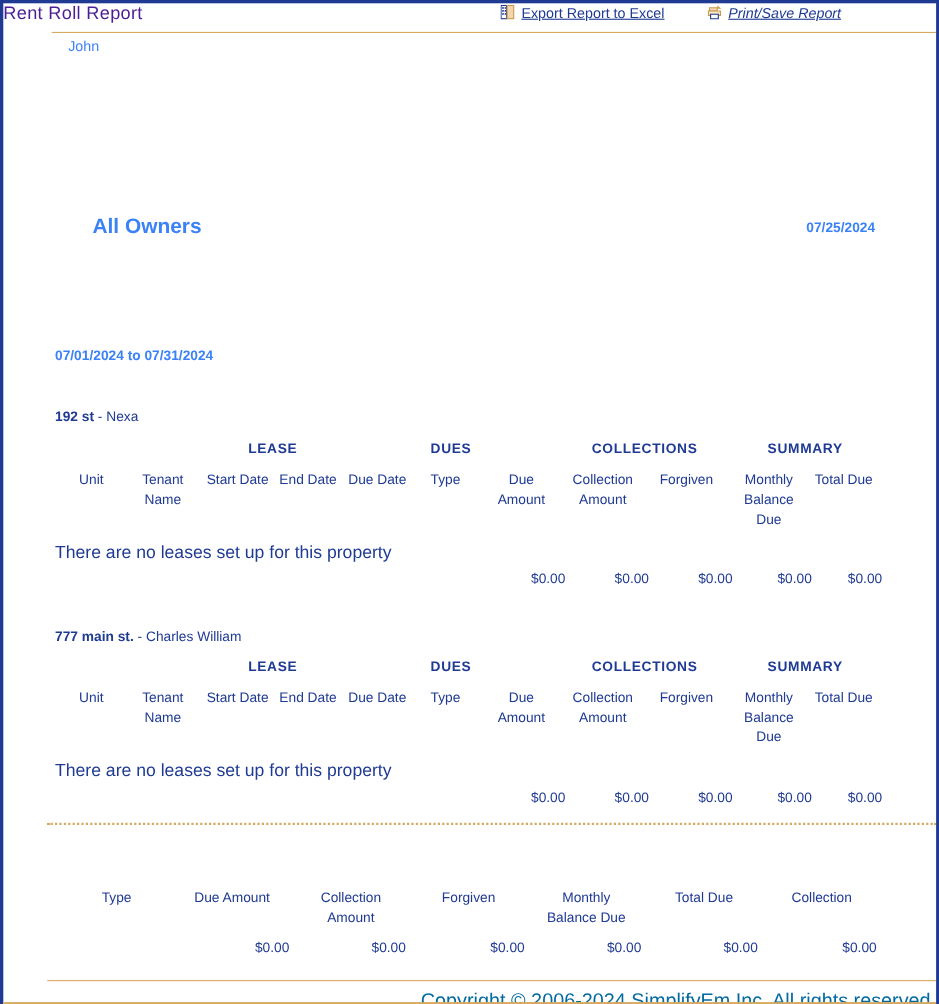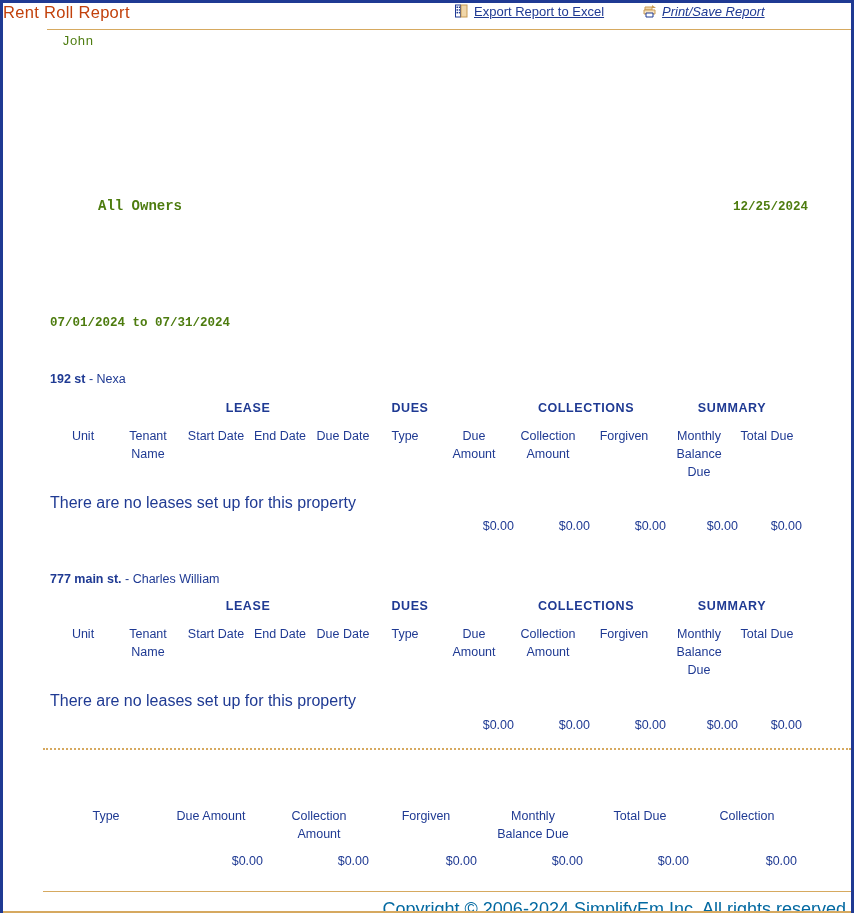--- a/index.html
+++ b/index.html
@@ -62,36 +62,35 @@
     left: 44px;
     top: 26px;
     width: 804px;
     height: 1px;
     background: #d6a960;
   }
 
   
   .t {
     position: absolute;
-    color: #4d7c0f;
+    color: #3b82f6;
     font-size: 13px;
     line-height: 15px;
     white-space: nowrap;
-    font-family: Liberation Mono, monospace;
   }
 
   .username { left: 59px; top: 31px; font-size: 13px; }
 
   .report-title {
     left: 672px; top: 155px;
-    color: #c2410c;
+    color: #4c1d95;
     font-size: 16.5px;
     letter-spacing: 0.3px;
   }
-  .owner-scope { left: 95px; top: 196px; font-weight: bold; font-size: 14px; }
+  .owner-scope { left: 81px; top: 196px; font-weight: bold; font-size: 19px; }
   .report-date { left: 730px; top: 197px; font-weight: bold; font-size: 12.5px; }
   .date-range { left: 47px; top: 313px; font-weight: bold; font-size: 12.5px; }
 
   
   .prop-title {
     position: absolute;
     left: 47px;
     color: #1f3a93;
     font-size: 12.5px;
     white-space: nowrap;
@@ -225,21 +224,21 @@
         </span>
         <span class="lbl">Print/Save Report</span>
       </div>
     </div>
 
     <div class="rule-gold-top"></div>
 
     <div class="t username">John</div>
     <div class="report-title">Rent Roll Report</div>
     <div class="t owner-scope">All Owners</div>
-    <div class="t report-date">12/25/2024</div>
+    <div class="t report-date">07/25/2024</div>
     <div class="t date-range">07/01/2024 to 07/31/2024</div>
 
     <div class="prop-title" style="top:369px">
       <span class="addr">192 st</span><span class="owner"> - </span><span class="owner">Nexa</span>
     </div>
 
     <div class="grp" style="left:193px; top:398px; width:104px">LEASE</div>
     <div class="grp" style="left:375px; top:398px; width:64px">DUES</div>
     <div class="grp" style="left:509px; top:398px; width:148px">COLLECTIONS</div>
     <div class="grp" style="left:666px; top:398px; width:126px">SUMMARY</div>

